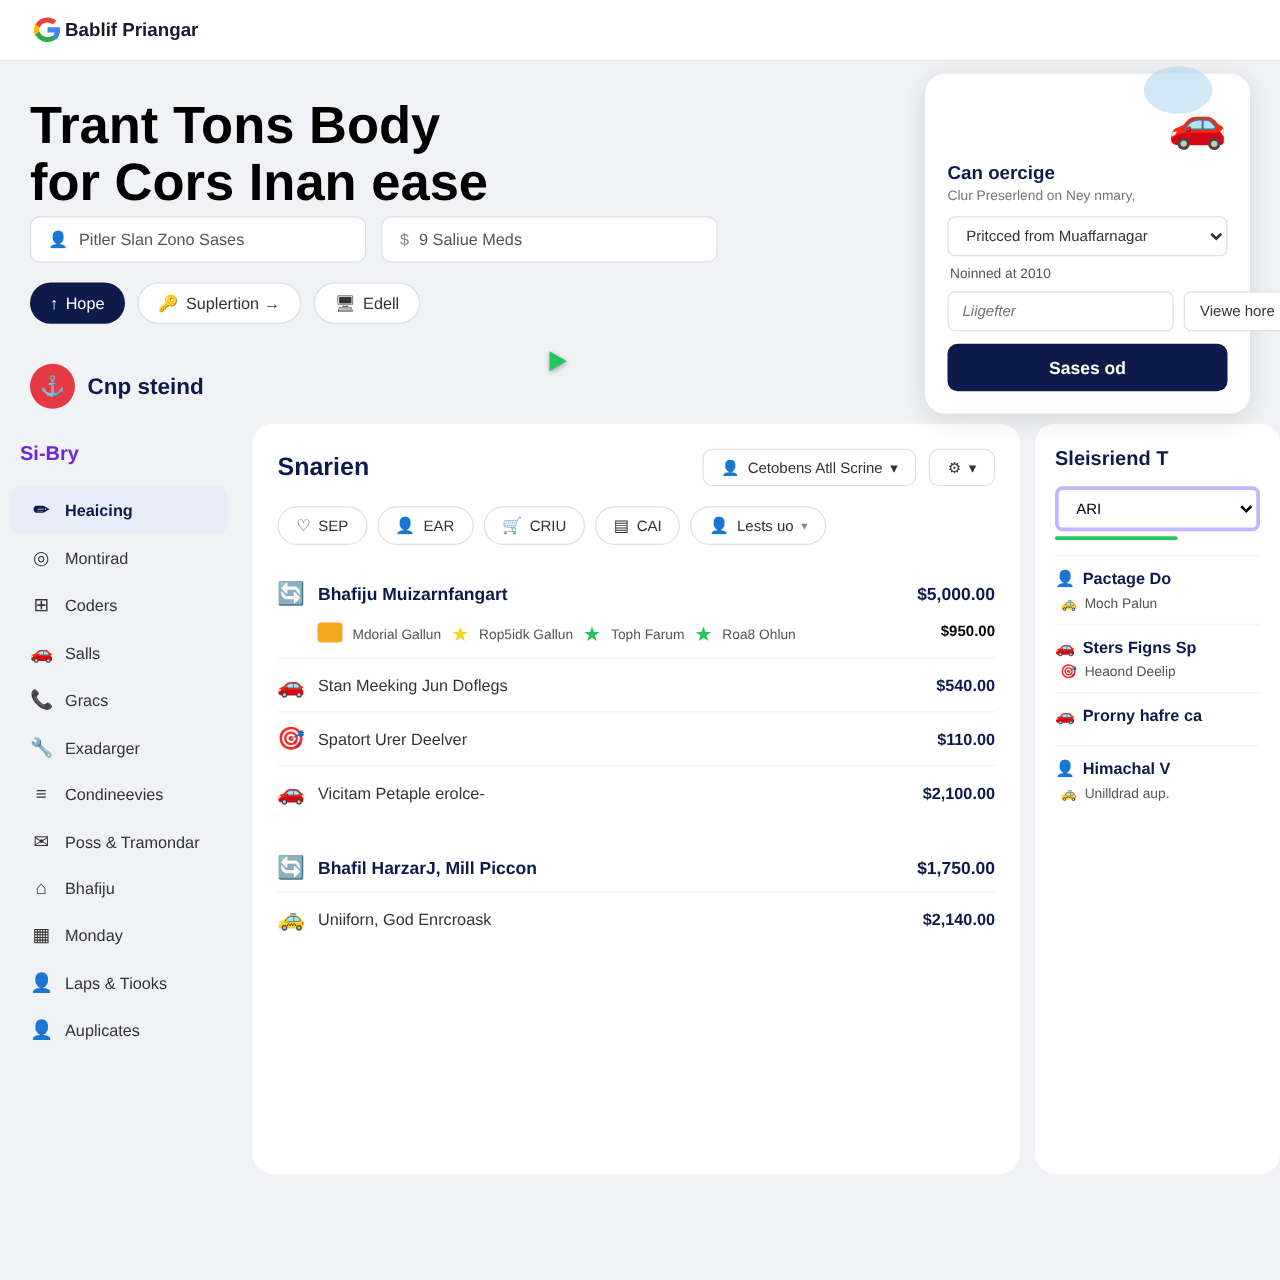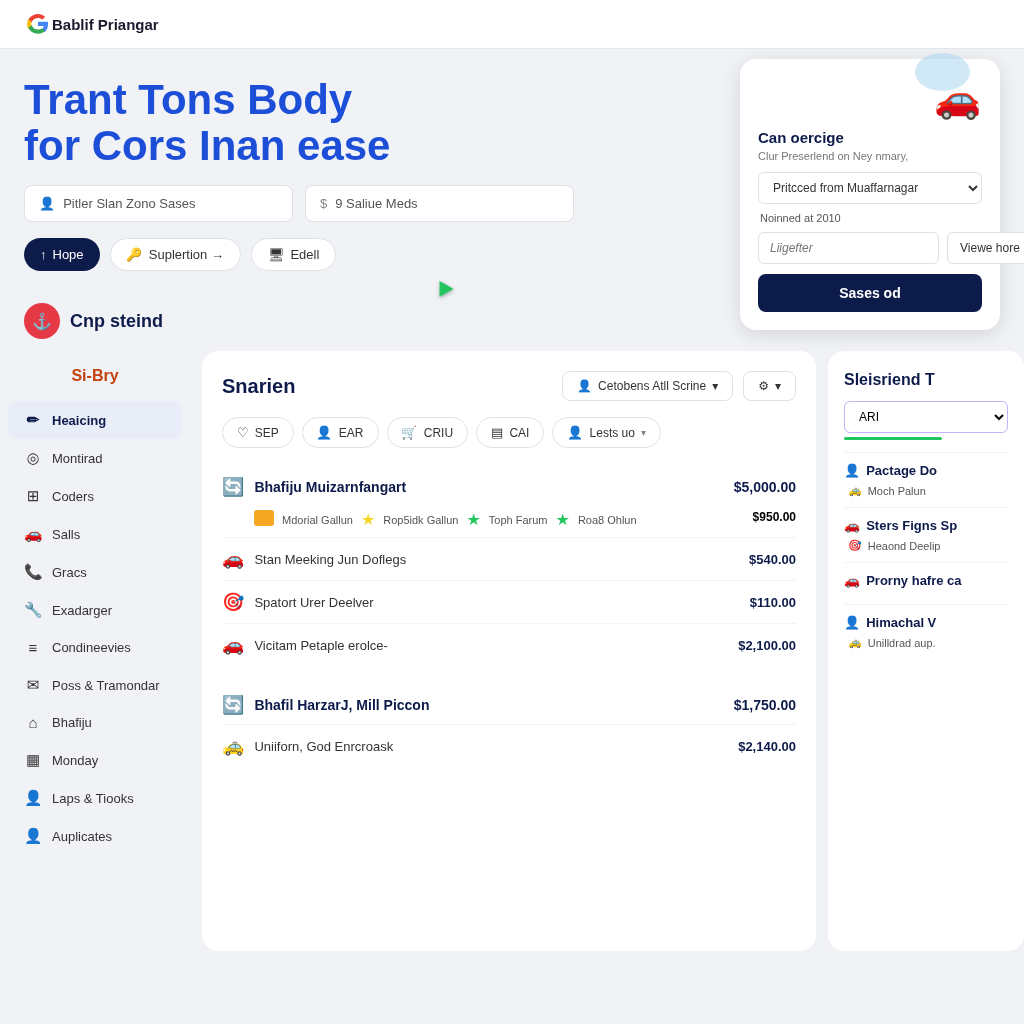--- a/index.html
+++ b/index.html
@@ -35,24 +35,24 @@
 
     
     .hero {
       background: #f0f2f5;
       padding: 28px 24px 20px;
       position: relative;
     }
     .hero-heading {
       font-size: 42px;
       font-weight: 800;
-      color: #1d4ed8;
+      color: #000000;
       line-height: 1.1;
       max-width: 550px;
-      margin-bottom: 16px;
+      margin-bottom: 4px;
     }
     .search-bar {
       display: flex;
       gap: 12px;
       max-width: 550px;
       margin-bottom: 16px;
     }
     .search-input {
       flex: 1;
       padding: 10px 14px;
@@ -200,23 +200,22 @@
     
     .sidebar {
       width: 190px;
       background: #f0f2f5;
       padding: 16px 0;
       flex-shrink: 0;
     }
     .sidebar-title {
       font-size: 16px;
       font-weight: 700;
-      color: #c2410c;
+      color: #6d28d9;
       padding: 0 16px 16px;
-      text-align: center;
     }
     .sidebar-item {
       display: flex;
       align-items: center;
       gap: 10px;
       padding: 10px 16px;
       cursor: pointer;
       border-radius: 8px;
       margin: 0 8px;
       font-size: 13px;
@@ -370,21 +369,21 @@
     }
     .right-panel-title {
       font-size: 16px;
       font-weight: 700;
       color: #0d1b4b;
       margin-bottom: 12px;
     }
     .right-panel-select {
       width: 100%;
       padding: 7px 10px;
-      border: 1px solid #c4b5fd;
+      border: 3px solid #c4b5fd;
       border-radius: 6px;
       font-size: 12px;
       background: white;
       margin-bottom: 4px;
       cursor: pointer;
     }
     .green-bar {
       width: 60%;
       height: 3px;
       background: #22c55e;

